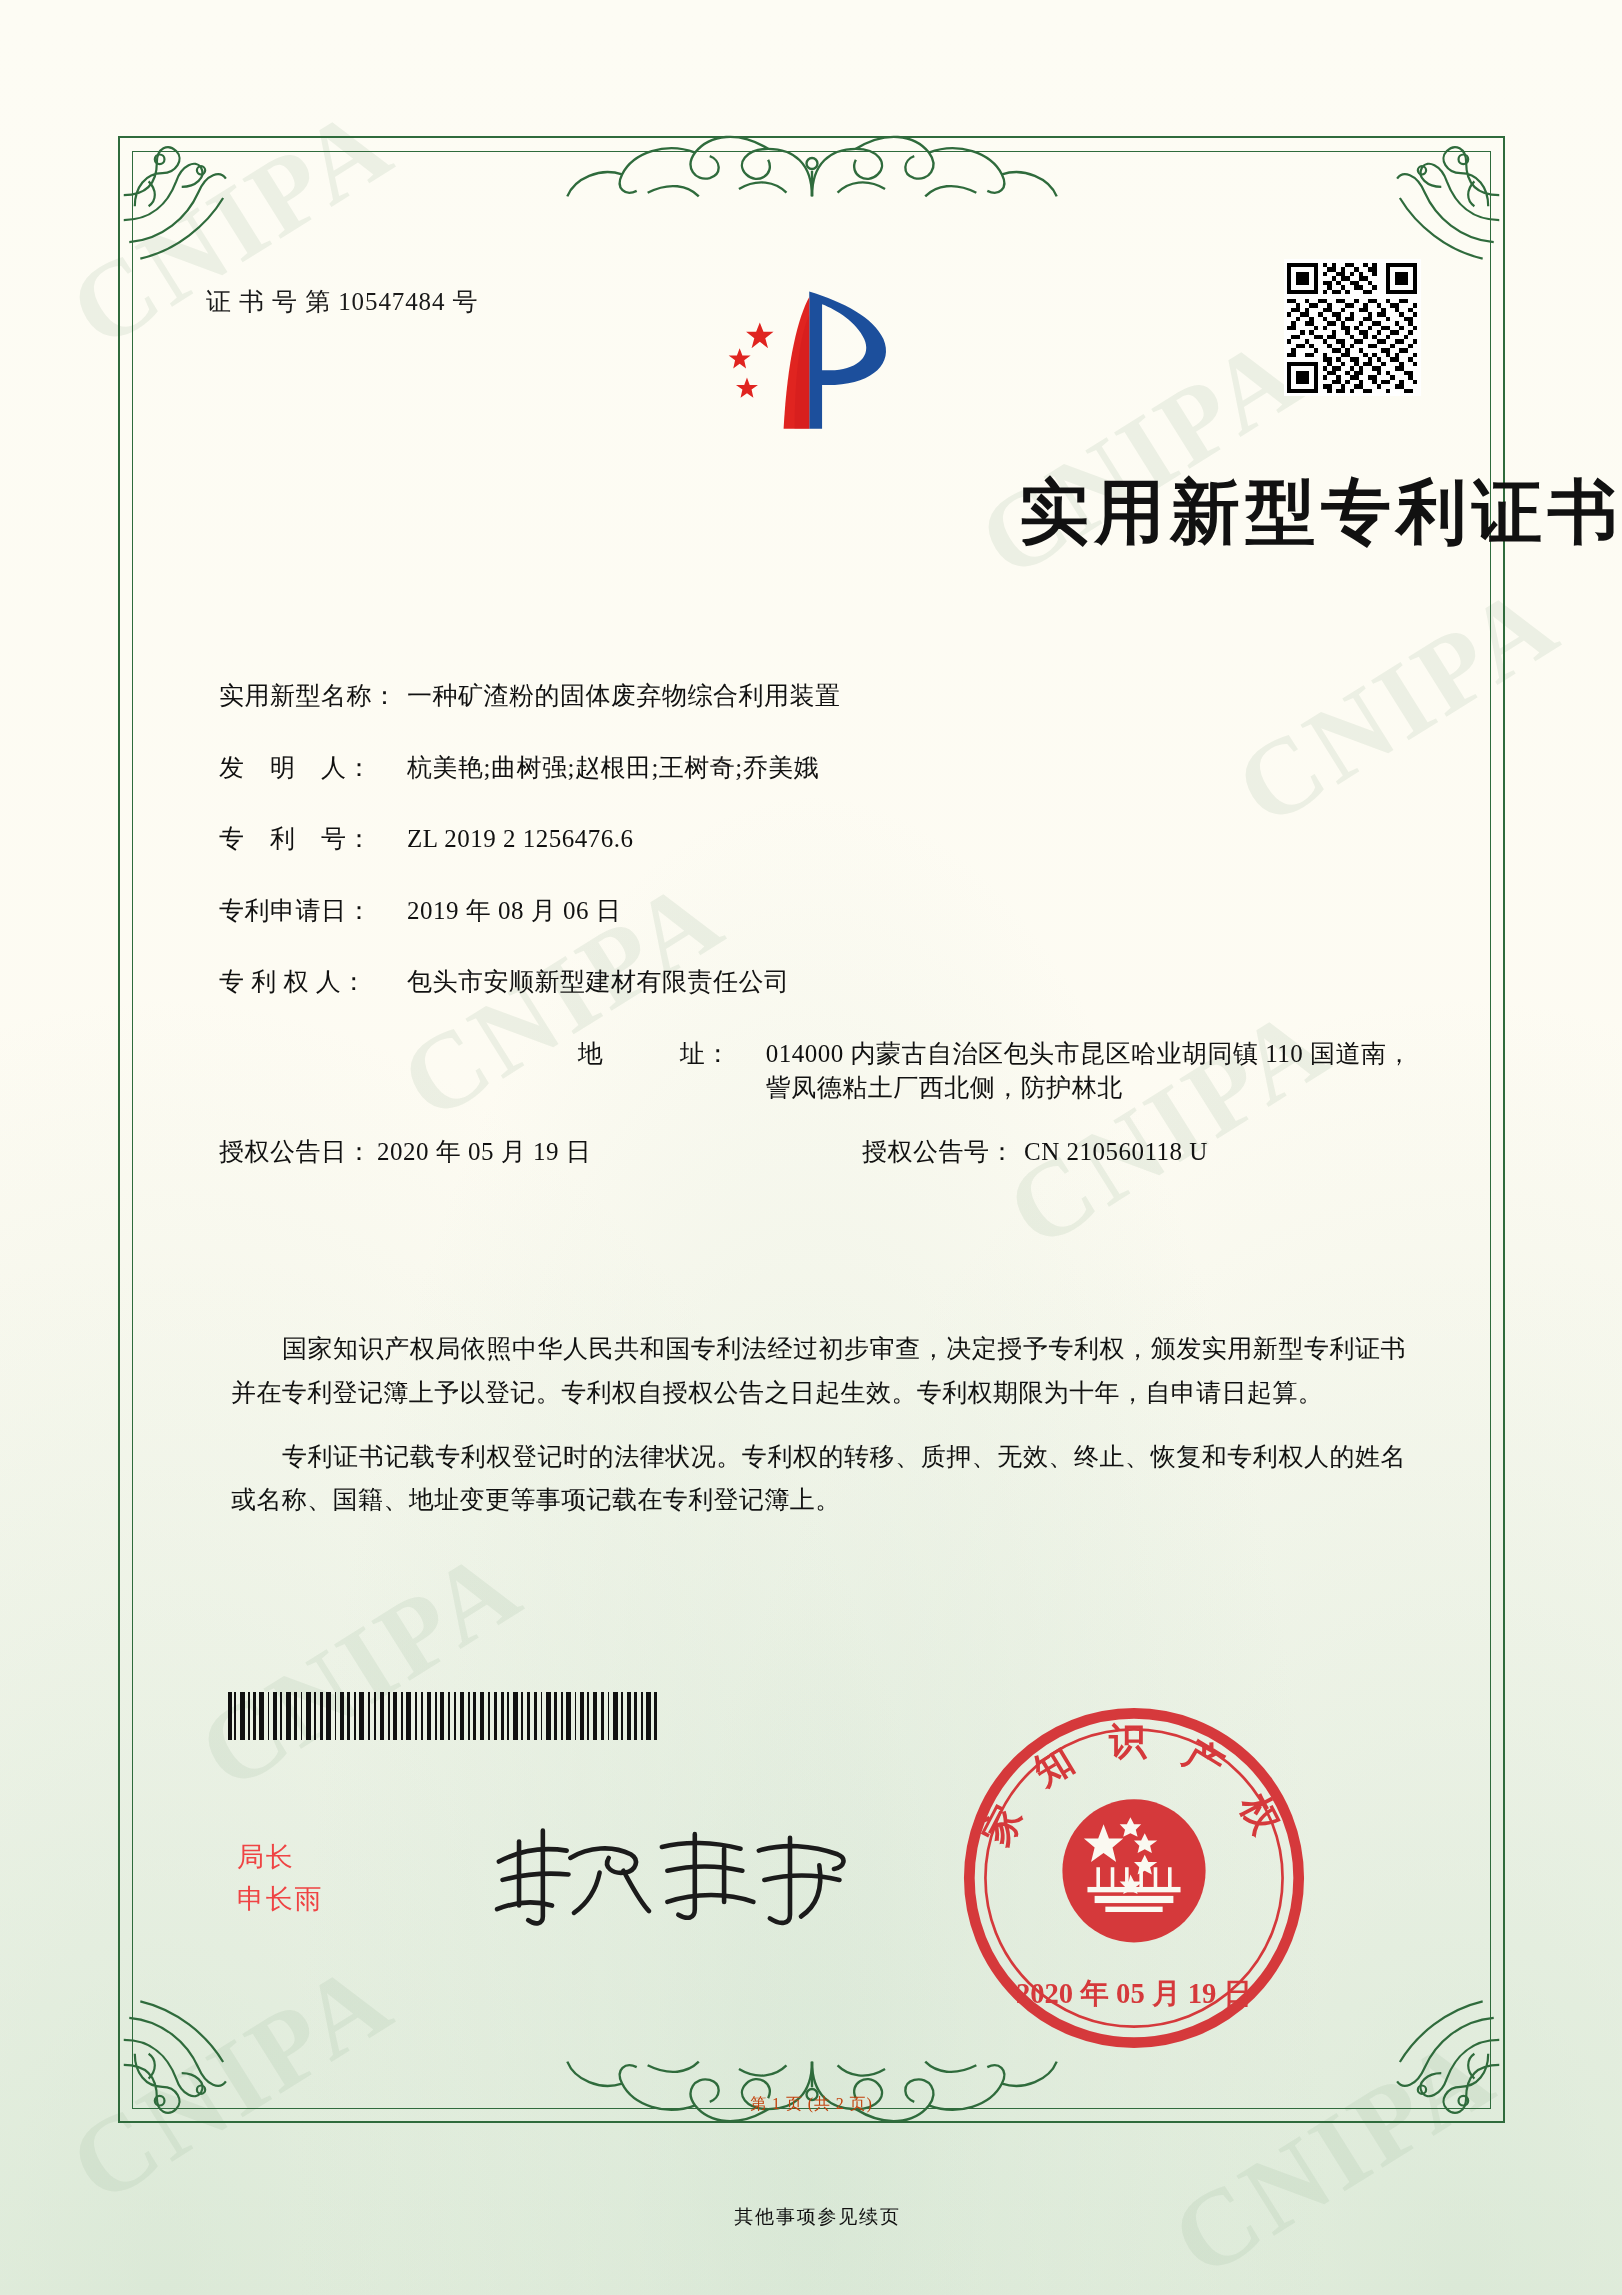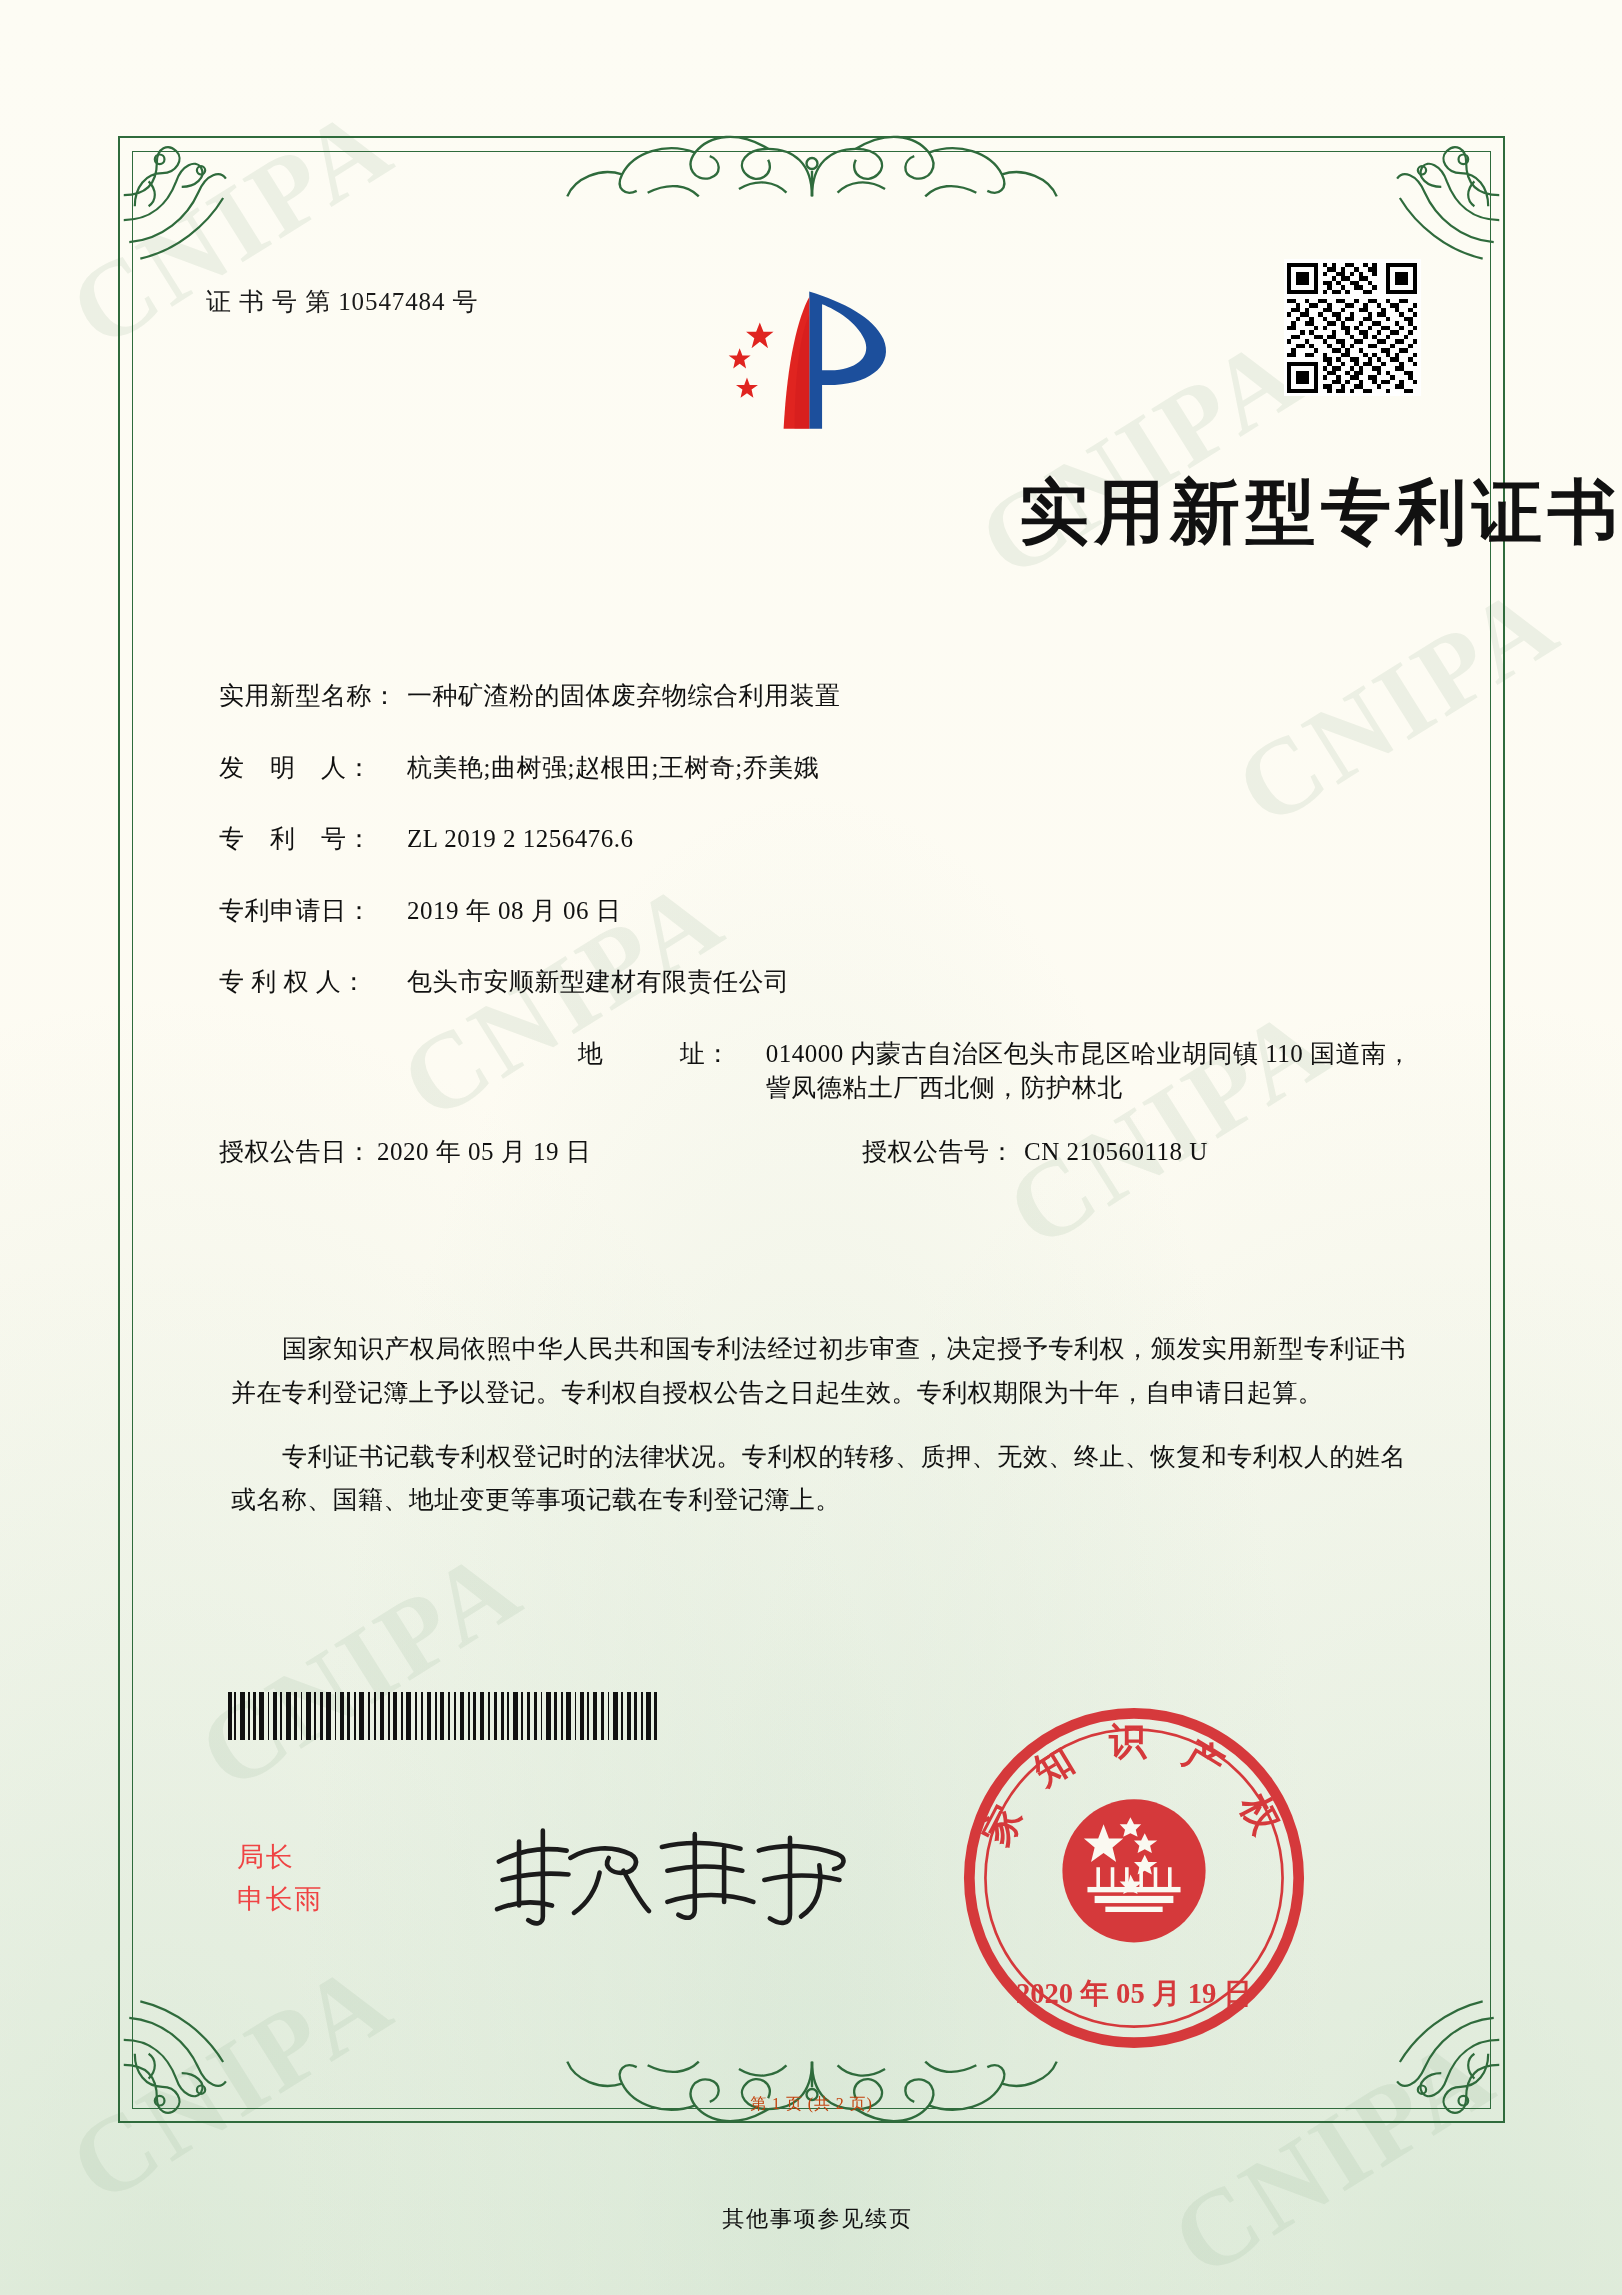--- a/index.html
+++ b/index.html
@@ -231,21 +231,21 @@
     text-align: center;
     font-size: 16px;
     color: #c2410c;
     letter-spacing: 0.9px;
   }
   .footer-note {
     position: absolute;
     left: 0; right: 0;
     top: 2204px;
     text-align: center;
-    font-size: 22px;
+    font-size: 19px;
     color: #111;
     letter-spacing: 1.8px;
     padding-left: 12px;
   }
 </style>
 </head>
 <body>
 
 <div class="page">
   <div class="page-tint"></div>

